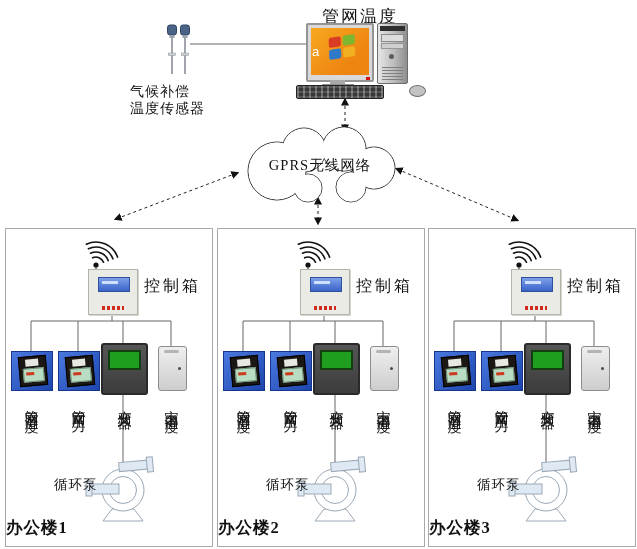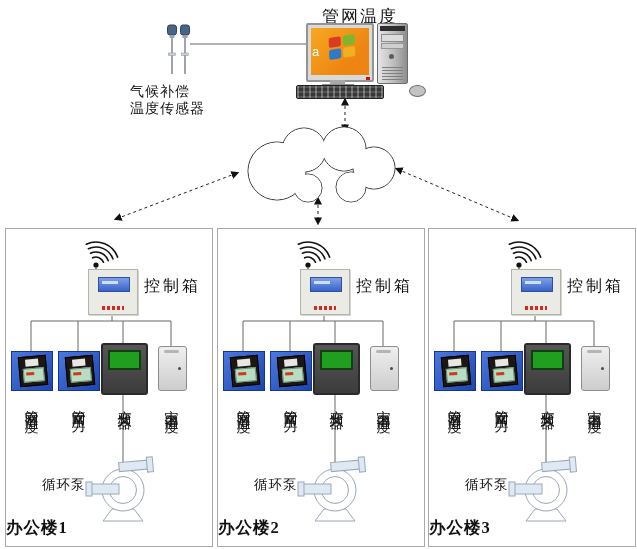--- a/index.html
+++ b/index.html
@@ -51,21 +51,21 @@
   .sticker{position:absolute;left:6px;top:2px;width:13px;height:7px;background:#e8e8e2;}
   .face{position:absolute;left:3px;bottom:3px;width:19px;height:12px;background:#b9ddc2;border:1px solid #6d8f76;}
   .face::after{content:"";position:absolute;left:2px;top:3px;width:8px;height:3px;background:#cf3a1e;}
   .vfd{position:absolute;left:95px;top:114px;width:43px;height:48px;background:linear-gradient(180deg,#565656,#3c3c3c);border:2px solid #2a2a2a;border-radius:3px;}
   .vfd-screen{position:absolute;left:5px;top:5px;width:29px;height:16px;background:#1f9e1f;border:2px solid #123f12;}
   .room{position:absolute;left:152px;top:117px;width:27px;height:43px;background:linear-gradient(180deg,#efefef,#cdcdcd);border:1px solid #8d8d8d;border-radius:3px;}
   .room::before{content:"";position:absolute;left:5px;top:3px;width:15px;height:3px;background:#b4b4b4;border-radius:2px;}
   .room-dot{position:absolute;right:5px;top:20px;width:3px;height:3px;border-radius:50%;background:#4a4a4a;}
   .vlabel{position:absolute;top:170px;writing-mode:vertical-rl;text-orientation:upright;font-size:14px;letter-spacing:3px;line-height:18px;}
   .vl1{left:16px;} .vl2{left:63px;} .vl3{left:109px;} .vl4{left:156px;}
-  .pump-label{position:absolute;left:36px;top:247px;font-size:13.5px;letter-spacing:1px;}
+  .pump-label{position:absolute;left:48px;top:247px;font-size:13.5px;letter-spacing:1px;}
   .bname{position:absolute;left:0;right:0;bottom:7px;font-size:16.5px;font-weight:bold;letter-spacing:1px;}
 </style>
 </head>
 <body>
 
 <div id="stage">
 
   <svg id="top-svg" viewBox="0 0 637 230">
     <defs>
       <marker id="arw" markerWidth="8" markerHeight="8" viewBox="0 0 10 10" refX="7" refY="5" orient="auto-start-reverse">
@@ -113,20 +113,21 @@
         <rect x="-3.5" y="29" width="7" height="2.5" fill="#ccd1d7" stroke="#8a8f96" stroke-width="0.5"></rect>
       </g>
     </g>
   </svg>
 
   <div class="abs page-title">管网温度</div>
   <div class="abs sensor-caption">
     <div>气候补偿</div>
     <div>温度传感器</div>
   </div>
+  <div class="abs cloud-label">GPRS无线网络</div>
 
   <div class="abs monitor">
     <div class="mon-screen">
       <span class="mon-a">a</span>
       <div class="flag">
         <div class="fl-r"></div>
           <div class="fl-g"></div>
           <div class="fl-b"></div>
           <div class="fl-y"></div>
       </div>

